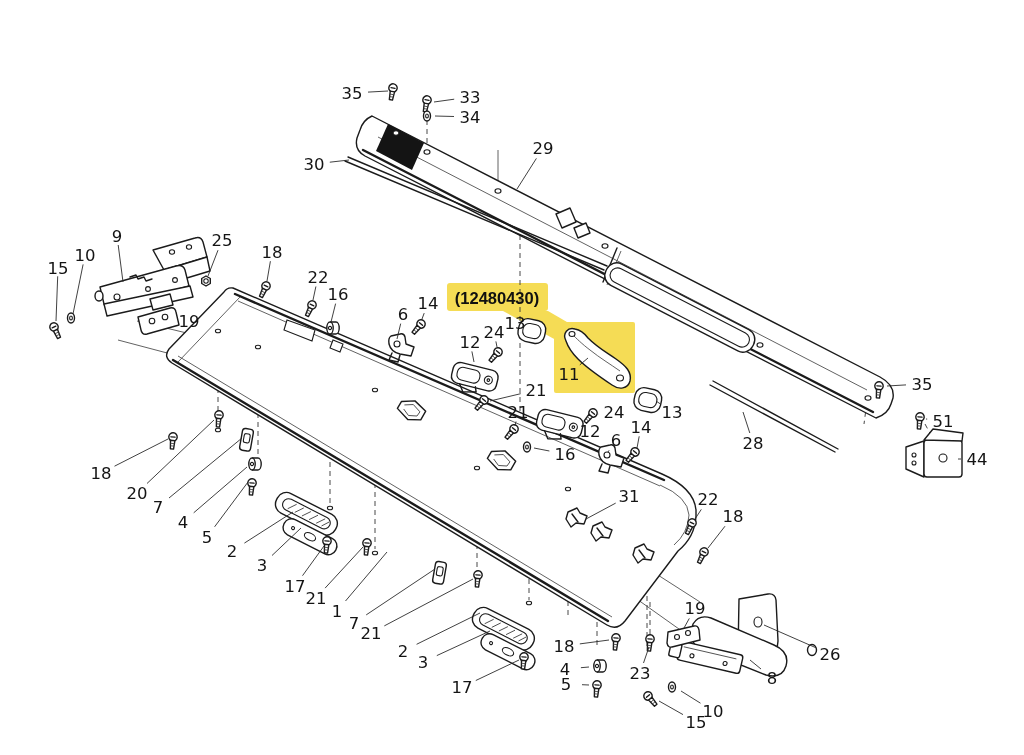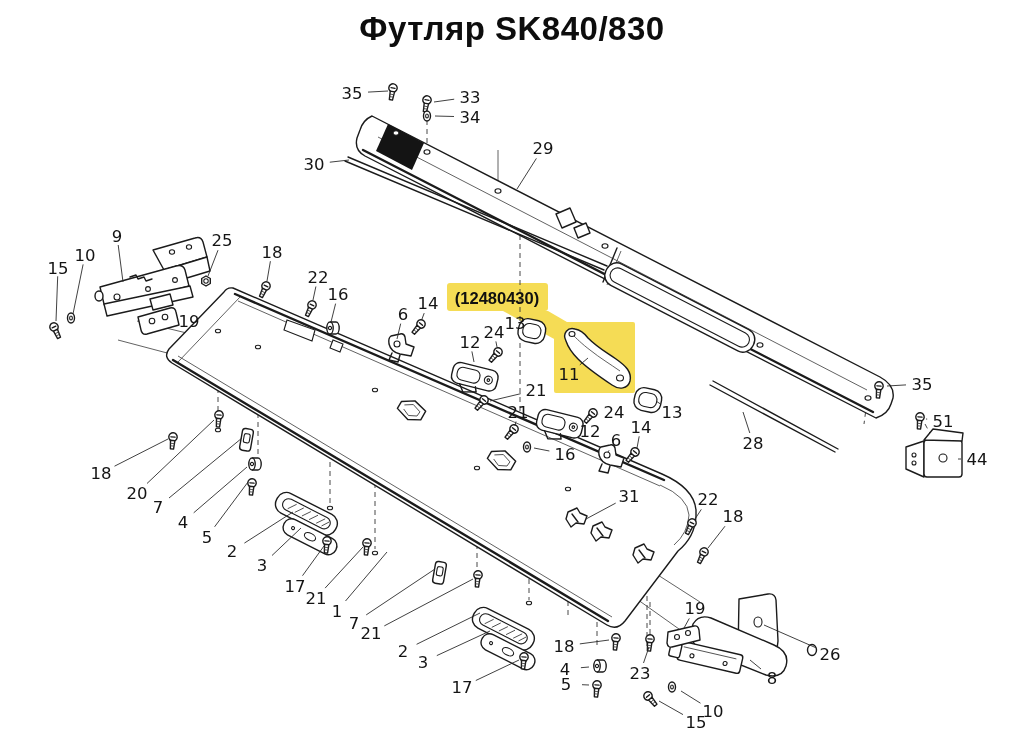--- a/index.html
+++ b/index.html
@@ -20,21 +20,20 @@
   .fill { fill:#141414; stroke:none; }
   .hl   { fill:var(--hl); stroke:none; }
   .plabel { font-family:"DejaVu Sans", "Liberation Sans", sans-serif; font-size:16.5px; fill:#141414; }
   .leader { stroke:#2b2b2b; stroke-width:0.9; }
   #pcode-text { font-family:"Liberation Sans", sans-serif; font-weight:bold; font-size:16.5px; fill:#101010; }
 </style>
 </head>
 <body>
 
 <div id="stage">
-  <h1 id="title">Футляр SK840/830</h1>
 
   <svg id="diagram" width="1024" height="755" viewBox="0 0 1024 755">
 
     <defs>
       <g id="part12">
         <rect class="part" x="0" y="0" width="46" height="21" rx="7"></rect>
         <rect class="hole" x="5" y="4" width="23" height="13" rx="5.5"></rect>
         <circle class="hole" cx="37" cy="10.5" r="4"></circle>
         <circle class="hole" cx="37" cy="10.5" r="1.3"></circle>
         <path class="ln" d="M10,21 l5,7 l13,-3 l-2,-5"></path>

